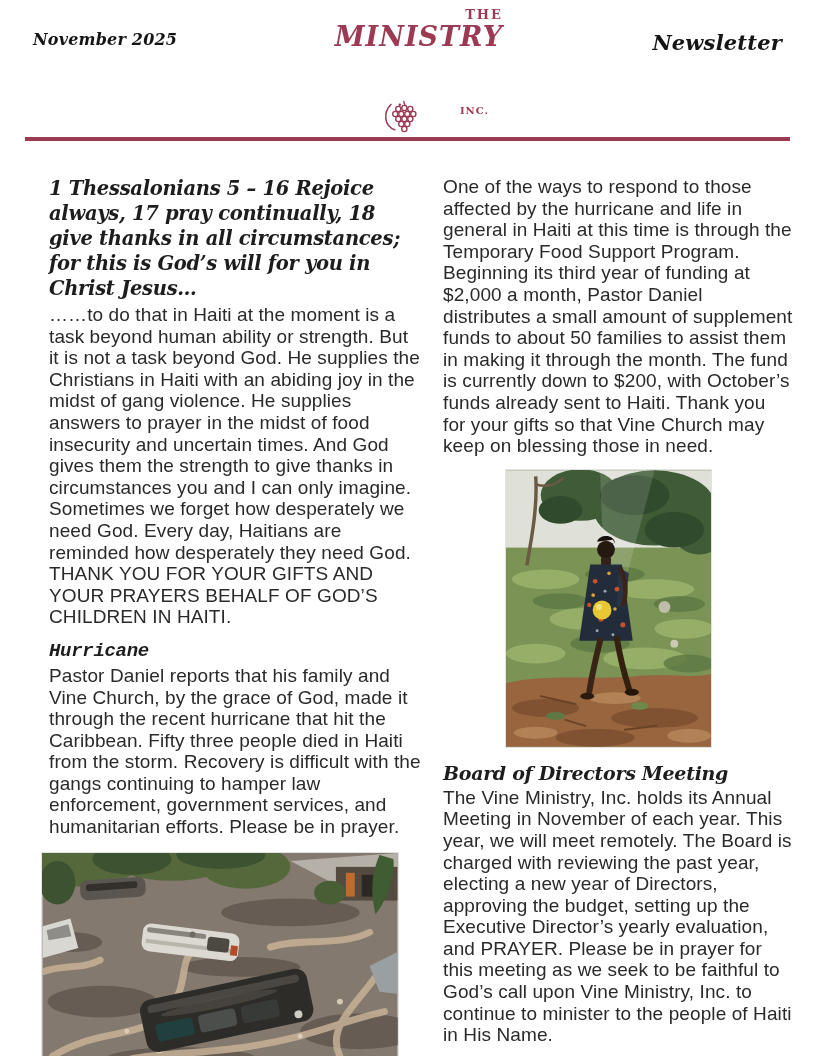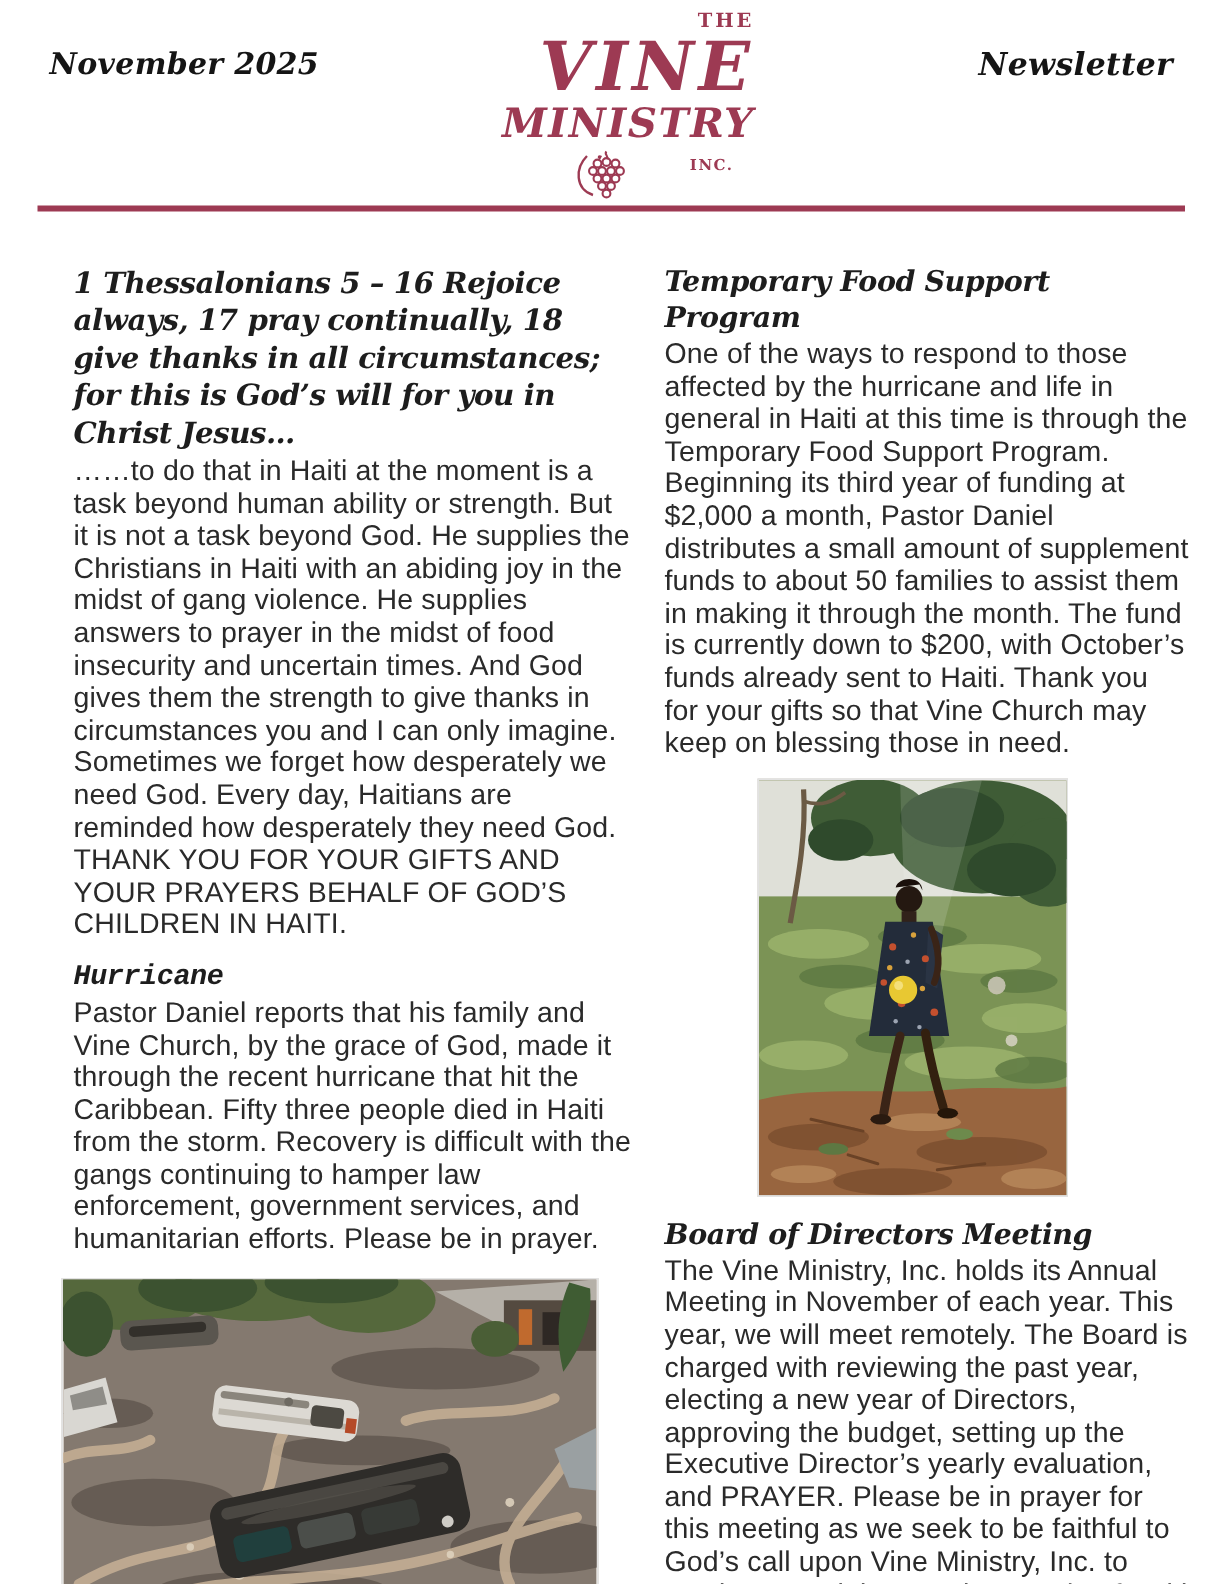--- a/index.html
+++ b/index.html
@@ -12,21 +12,21 @@
     overflow: hidden;
     font-family: "Liberation Sans", sans-serif;
     color: var(--body-ink);
   }
 
   
   .header-date {
     position: absolute; left: 33px; top: 30px;
     font-family: "DejaVu Serif", serif;
     font-style: italic; font-weight: bold;
-    font-size: 20px; color: #151515; letter-spacing: 0.2px;
+    font-size: 16px; color: #151515; letter-spacing: 0.2px;
   }
   .header-doctype {
     position: absolute; right: 34px; top: 30px;
     font-family: "DejaVu Serif", serif;
     font-style: italic; font-weight: bold;
     font-size: 21px; color: #151515; letter-spacing: 0.2px; text-align: right;
   }
   .logo {
     position: absolute; left: 50%; top: 8px;
     transform: translateX(-50%);
@@ -86,21 +86,20 @@
   .photo-child { margin: 12px auto 0 62px; }
 </style>
 </head>
 <body>
 
 <div class="header-date">November 2025</div>
 <div class="header-doctype">Newsletter</div>
 
 <div class="logo">
   <div class="logo-the">THE</div>
-  <div class="logo-vine">VINE</div>
   <div class="logo-ministry">MINISTRY</div>
   <div class="logo-inc">INC.</div>
   <svg class="logo-grapes" width="46" height="34" viewBox="0 0 46 34">
     <g fill="none" stroke="#9d3a53" stroke-width="1.4">
 
       <path d="M10,4 C2,12 2,26 14,30" stroke-width="1.6"></path>
 
       <path d="M23,1 C21,3 25,4 23,6"></path>
       <path d="M20,4 C17,2 16,6 19,6 Z" fill="#9d3a53" stroke="none"></path>
 
@@ -199,21 +198,20 @@
       <rect x="108" y="138" width="156" height="8" rx="4" fill="#4a4742"></rect>
       <circle cx="256" cy="178" r="4" fill="#cfccc6"></circle>
       <ellipse cx="180" cy="150" rx="60" ry="5" fill="#57534c" opacity="0.6"></ellipse>
     </g>
 
     <polygon points="330,114 358,100 358,142 340,140" fill="#9aa0a2"></polygon>
   </svg>
 </div>
 
 <div class="col col-right">
-  <div class="section-heading">Temporary Food Support Program</div>
   <div class="body-text">One of the ways to respond to those affected by the hurricane and life in general in Haiti at this time is through the Temporary Food Support Program. Beginning its third year of funding at $2,000 a month, Pastor Daniel distributes a small amount of supplement funds to about 50 families to assist them in making it through the month. The fund is currently down to $200, with October’s funds already sent to Haiti. Thank you for your gifts so that Vine Church may keep on blessing those in need.</div>
 
   <svg class="photo photo-child" width="207" height="279" viewBox="0 0 207 279">
     <rect width="207" height="279" fill="#7b9355"></rect>
 
     <rect width="207" height="78" fill="#dfe0d8"></rect>
     <rect x="192" y="28" width="15" height="44" fill="#7f9dad"></rect>
 
     <g fill="#3f5c36">
       <ellipse cx="150" cy="38" rx="62" ry="38"></ellipse>

